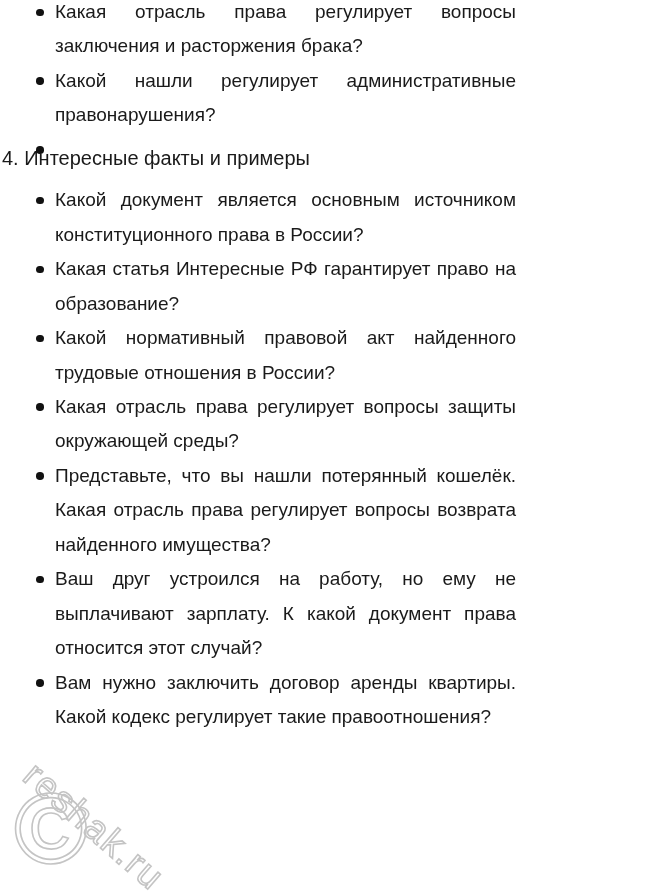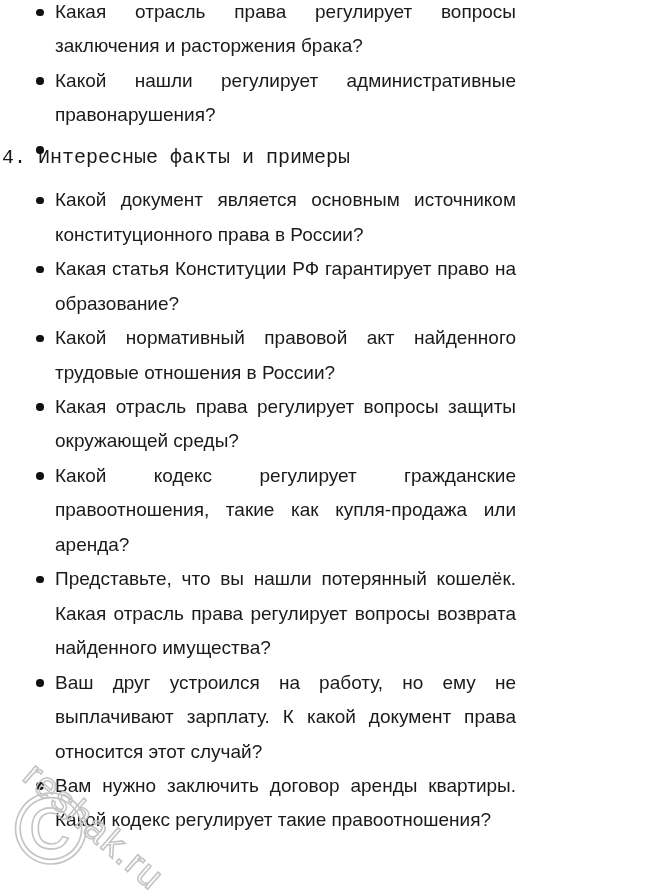--- a/index.html
+++ b/index.html
@@ -23,21 +23,20 @@
     z-index: 1;
     margin-top: -5px;
     padding: 0 18px 0 2px;
   }
   .section-heading {
     font-size: 20px;
     font-weight: 400;
     margin: 8px 0;
     line-height: 34.45px;
     color: #1a1a1a;
-    font-family: Liberation Mono, monospace;
   }
   ul.question-list {
     list-style: none;
     margin: 0;
     padding: 0;
   }
   ul.question-list li {
     position: relative;
     padding-left: 53px;
     text-align: justify;
@@ -90,33 +89,29 @@
 
     <section>
       <h2 class="section-heading">4. Интересные факты и примеры</h2>
       <ul class="question-list">
         <li>
           <span class="bullet"></span>
           <span>Какой документ является основным источником конституцион­ного права в России?</span>
         </li>
         <li>
           <span class="bullet"></span>
-          <span>Какая статья Конституции РФ гарантирует право на образование?</span>
+          <span>Какая статья Интересные РФ гарантирует право на образование?</span>
         </li>
         <li>
           <span class="bullet"></span>
           <span>Какой нормативный правовой акт найденного трудовые отношения в России?</span>
         </li>
         <li>
           <span class="bullet"></span>
           <span>Какая отрасль права регулирует вопросы защиты окружающей среды?</span>
-        </li>
-        <li>
-          <span class="bullet"></span>
-          <span>Какой кодекс регулирует гражданские правоотношения, такие как купля-продажа или аренда?</span>
         </li>
       </ul>
     </section>
 
     <section>
       <ul class="question-list">
         <li>
           <span class="bullet"></span>
           <span>Представьте, что вы нашли потерянный кошелёк. Какая отрасль права регулирует вопросы возврата найденного имущества?</span>
         </li>

